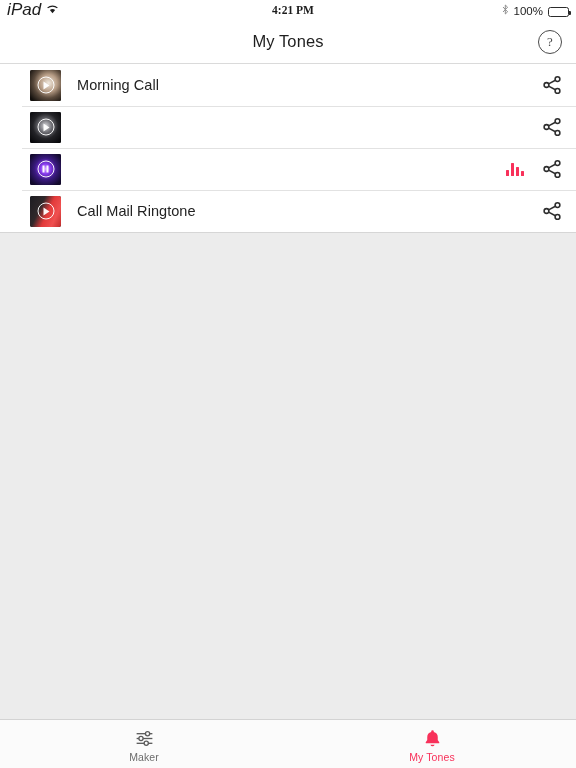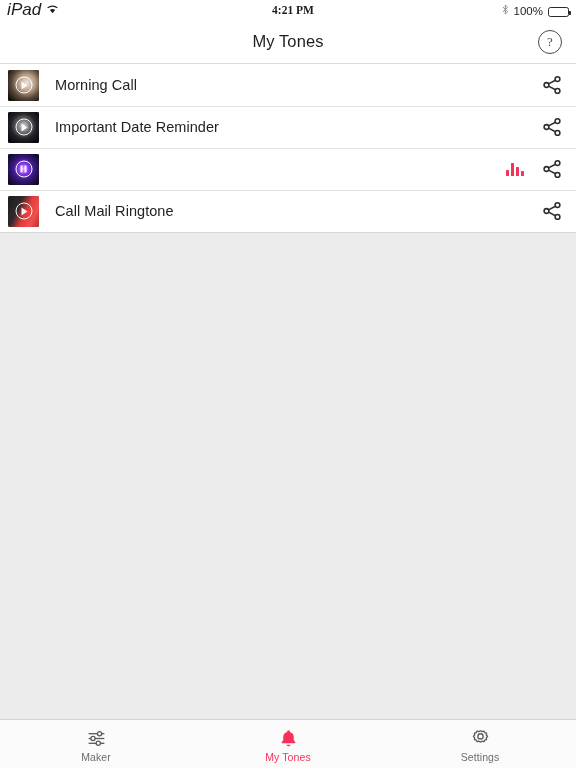--- a/index.html
+++ b/index.html
@@ -75,21 +75,21 @@
   }
 
   
   .list {
     background:#ffffff; flex:0 0 auto;
     border-bottom:1px solid #d6d6d6;
   }
   .row {
     height:42px; display:flex; align-items:center;
     padding:0 13px 0 8px; position:relative;
-    background:#ffffff; cursor:pointer;
+    background:#ffffff; cursor:pointer;margin-left:22px;
   }
   .row + .row::before {
     content:""; position:absolute; left:0; right:0; top:0;
     height:1px; background:#e2e2e2;
   }
   .thumb {
     width:31px; height:31px; border-radius:2px;
     flex:0 0 auto; position:relative; overflow:hidden;
     background:#222;
   }
@@ -205,21 +205,20 @@
 
     <div class="row">
       <div class="thumb">
         <div class="art" style="background:
              radial-gradient(circle at 50% 45%, #d8d8dc 0%, #6e6e74 28%, #232327 55%, #07070a 92%),
              linear-gradient(140deg,#55555b,#0a0a0c)"></div>
         <div class="pbadge">
             <span class="tri"></span>
           </div>
       </div>
-      <div class="row-title">Important Date Reminder</div>
       <div class="row-right">
         <span>
           <svg class="share" width="22" height="22" viewBox="0 0 24 24">
             <circle cx="18" cy="5.5" r="2.6" fill="none" stroke="#2e2e2e" stroke-width="1.7"></circle>
             <circle cx="6" cy="12" r="2.6" fill="none" stroke="#2e2e2e" stroke-width="1.7"></circle>
             <circle cx="18" cy="18.5" r="2.6" fill="none" stroke="#2e2e2e" stroke-width="1.7"></circle>
             <line x1="8.3" y1="10.8" x2="15.7" y2="6.8" stroke="#2e2e2e" stroke-width="1.7"></line>
             <line x1="8.3" y1="13.2" x2="15.7" y2="17.2" stroke="#2e2e2e" stroke-width="1.7"></line>
           </svg>
         </span>
@@ -303,27 +302,16 @@
     <div class="tab active">
       <span class="tab-icon">
         <svg width="21" height="21" viewBox="0 0 24 24">
           <path d="M12 2.6a1.5 1.5 0 0 1 1.5 1.5v.5a6 6 0 0 1 4.5 5.8v3.4l1.7 2.6a.6.6 0 0 1-.5.95H4.8a.6.6 0 0 1-.5-.95L6 13.8v-3.4a6 6 0 0 1 4.5-5.8v-.5A1.5 1.5 0 0 1 12 2.6z" fill="#f8315a"></path>
           <path d="M9.6 19.1a2.5 2.5 0 0 0 4.8 0z" fill="#f8315a"></path>
         </svg>
       </span>
       <span class="tab-label">My Tones</span>
     </div>
 
-    <div class="tab">
-      <span class="tab-icon">
-        <svg width="21" height="21" viewBox="0 0 24 24">
-          <g stroke="#5a5a5a" stroke-width="1.5" fill="none" stroke-linejoin="round">
-            <path d="M12 3.1l1.9 1.0 2.0-.6 1.0 1.8 2.0.6-.2 2.1 1.4 1.6-1.4 1.6.2 2.1-2.0.6-1.0 1.8-2.0-.6-1.9 1.0-1.9-1.0-2.0.6-1.0-1.8-2.0-.6.2-2.1L3.9 9.6l1.4-1.6-.2-2.1 2.0-.6 1.0-1.8 2.0.6z"></path>
-            <circle cx="12" cy="9.6" r="3.0"></circle>
-          </g>
-        </svg>
-      </span>
-      <span class="tab-label">Settings</span>
-    </div>
 
   </div>
 
 </div>
 
 </body></html>

